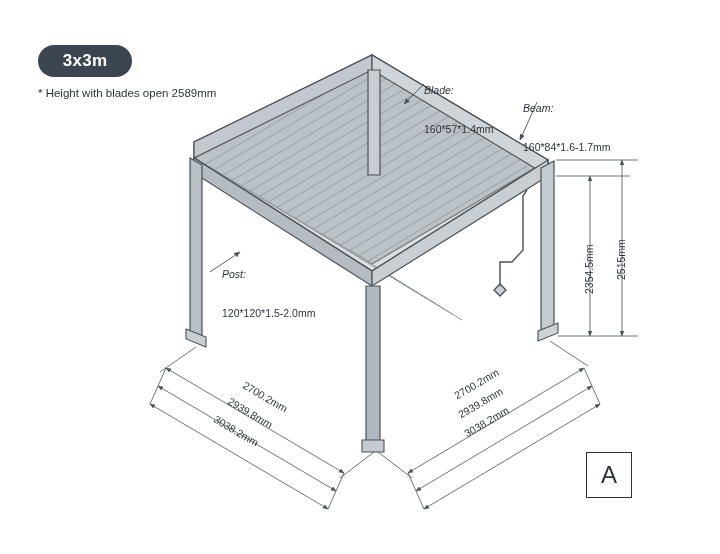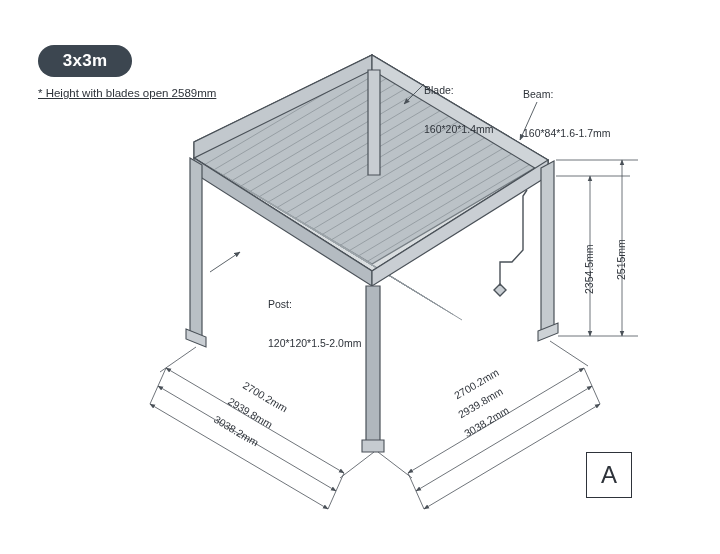--- a/index.html
+++ b/index.html
@@ -37,40 +37,39 @@
     border-radius: 16px;
   }
   .notes {
     position: absolute;
     left: 38px;
     top: 86px;
     width: 240px;
     color: #2e333a;
     font-size: 11.5px;
     line-height: 15px;
-    text-decoration: underline;
   }
   .notes div {
     white-space: pre-wrap;
   }
   .note-indent {
     padding-left: 8px;
   }
   .callout {
     position: absolute;
     color: #2e333a;
     font-size: 10.5px;
     line-height: 13px;
     white-space: pre;
   }
-  .callout .cl-title { display: block; }
+  .callout .cl-title { display: block; font-style: italic; }
   .callout .cl-spec { display: block; }
   #callout-blade { left: 424px; top: 58px; }
-  #callout-beam  { left: 523px; top: 62px; }
-  #callout-post  { left: 222px; top: 272px; margin-left: 46px; }
+  #callout-beam  { left: 523px; top: 76px; }
+  #callout-post  { left: 222px; top: 242px; }
   .dim-label {
     position: absolute;
     color: #2e333a;
     font-size: 10.5px;
     white-space: pre;
   }
   .dim-rot-left {
     transform-origin: left top;
   }
   .vert-label {
@@ -221,21 +220,21 @@
 <div class="title-badge">
   <span>3x3m</span>
 </div>
 
 <div class="notes">
   <div>* Height with blades open 2589mm</div>
 </div>
 
 <div class="callout" id="callout-blade">
   <span class="cl-title">Blade:</span>
-  <span class="cl-spec">160*20*1.4mm</span>
+  <span class="cl-spec">160*57*1.4mm</span>
 </div>
 
 <div class="callout" id="callout-beam">
   <span class="cl-title">Beam:</span>
   <span class="cl-spec">160*84*1.6-1.7mm</span>
 </div>
 
 <div class="callout" id="callout-post">
   <span class="cl-title">Post:</span>
   <span class="cl-spec">120*120*1.5-2.0mm</span>

